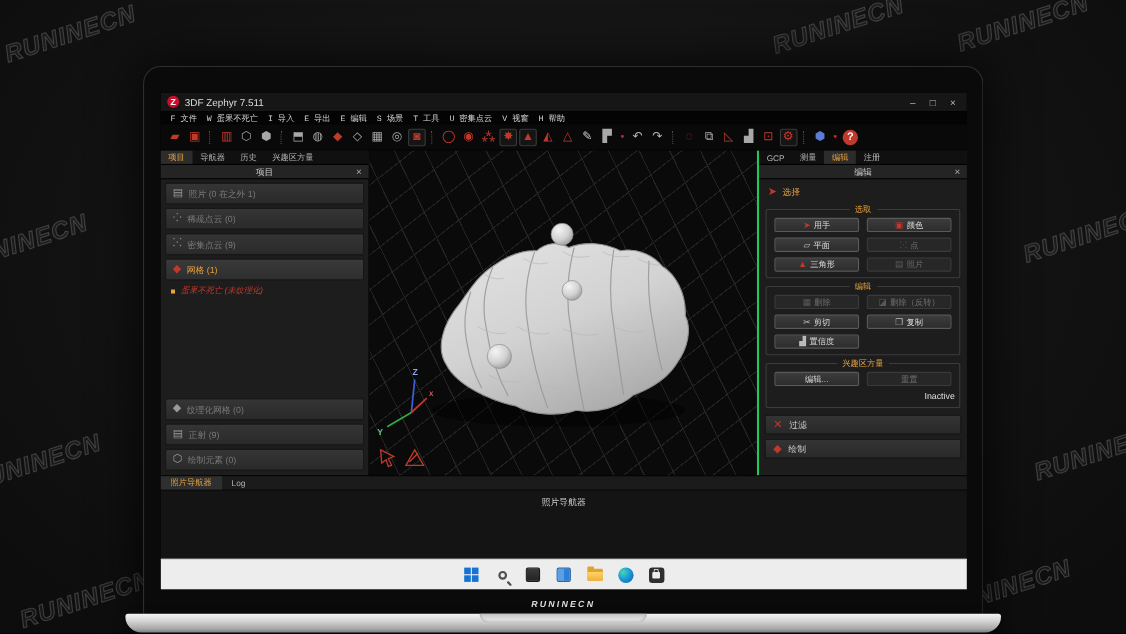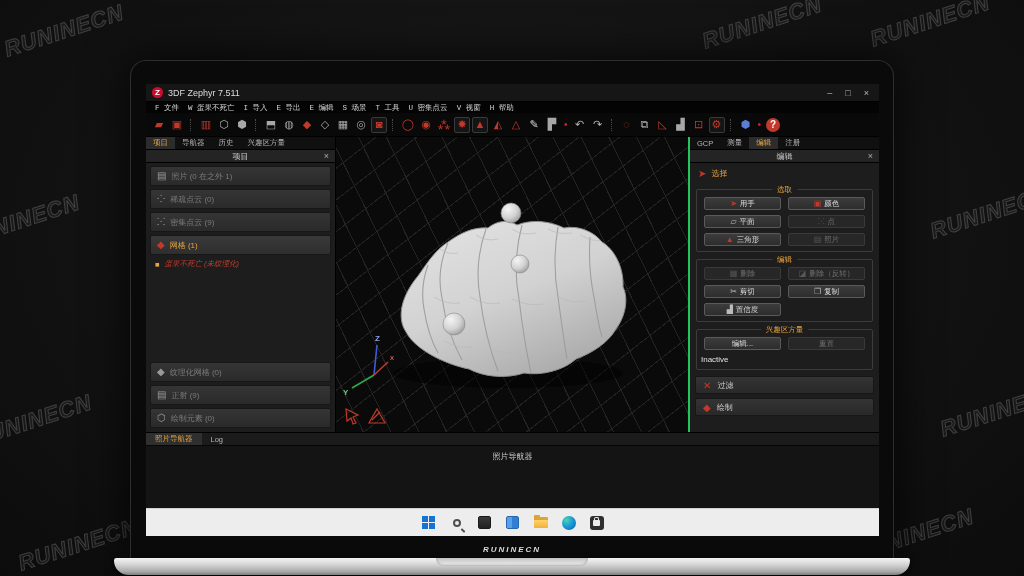--- a/index.html
+++ b/index.html
@@ -94,21 +94,21 @@
   .group-title { position:absolute; top:-5px; left:50%; transform:translateX(-50%); background:#1d1d1d; padding:0 5px; color:#e8a33d; font-size:7.5px; white-space:nowrap; }
   .btn-grid { display:grid; grid-template-columns:1fr 1fr; gap:5px 7px; padding:0 3px; }
   .rbtn {
     height:13px; background:linear-gradient(#3c3c3c,#2d2d2d); border:1px solid #5a5a5a; border-radius:2px;
     display:flex; align-items:center; justify-content:center; gap:3px; font-size:7.5px; color:#dcdcdc;
     white-space:nowrap; overflow:hidden;
   }
   .rbtn .bicon { font-size:8px; line-height:1; }
   .rbtn.disabled { color:#6f6f6f; border-color:#3a3a3a; background:#272727; }
   .rbtn.disabled .bicon { opacity:.5; }
-  .status-line { text-align:left; color:#e0e0e0; font-size:8px; padding-top:5px; }
+  .status-line { text-align:right; color:#e0e0e0; font-size:8px; padding-top:5px; }
   .rrow {
     margin:4px 5px 0; height:18px; flex:0 0 auto;
     background:linear-gradient(#343434,#292929); border:1px solid #171717; border-radius:2px;
     display:flex; align-items:center; gap:6px; padding:0 7px; font-size:8px; color:#cfcfcf;
   }
   .rrow .licon { font-size:10px; }
   .r-spacer { flex:1; }
   
   .bottom { height:76px; background:#141414; border-top:1px solid #000; display:flex; flex-direction:column; }
   .btabs { display:flex; height:13px; background:#1b1b1b; border-bottom:1px solid #060606; }

